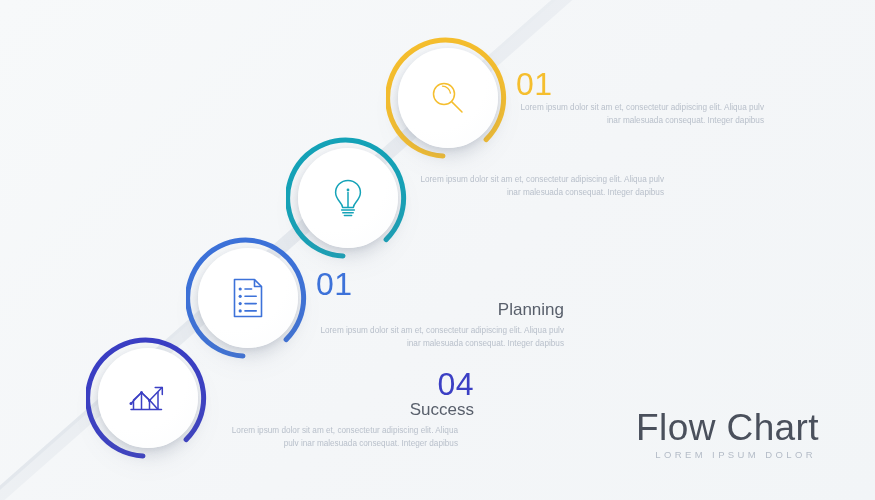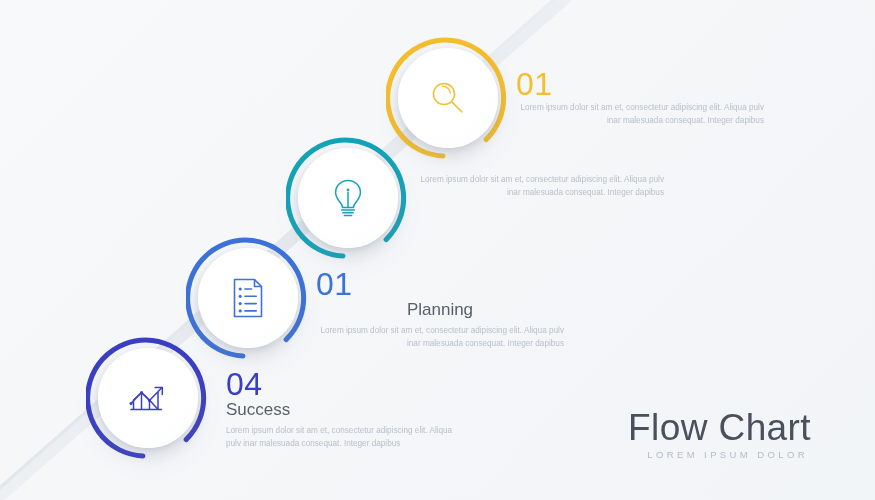--- a/index.html
+++ b/index.html
@@ -59,21 +59,21 @@
     justify-content: center;
   }
   .disc svg { display: block; }
 
   
   .step-text {
     position: absolute;
     width: 250px;
   }
   .step-text.align-right { text-align: right; }
-  .step-text.align-left  { text-align: left; }
+  .step-text.align-left  { text-align: right; }
 
   .step-num {
     font-size: 32px;
     line-height: 28px;
     font-weight: 400;
     letter-spacing: 0.5px;
   }
   .step-title {
     font-size: 17px;
     line-height: 22px;
@@ -85,21 +85,21 @@
     font-size: 8.2px;
     line-height: 13px;
     color: #b9c0cb;
     margin-top: 3px;
     font-weight: 400;
   }
 
   
   .footer {
     position: absolute;
-    right: 64px;
+    right: 56px;
     bottom: 40px;
     text-align: right;
   }
   .footer-title {
     font-size: 37px;
     line-height: 42px;
     font-weight: 400;
     color: #4a505c;
     letter-spacing: 0.4px;
   }
@@ -186,21 +186,21 @@
         <path d="M 17.0 20.3 L 28.2 20.3" stroke="#3d72d9" stroke-width="1.6" stroke-linecap="round"></path>
         <circle cx="12.2" cy="27.6" r="1.6" fill="#3d72d9"></circle>
         <path d="M 17.0 27.6 L 28.2 27.6" stroke="#3d72d9" stroke-width="1.6" stroke-linecap="round"></path>
         <circle cx="12.2" cy="34.9" r="1.6" fill="#3d72d9"></circle>
         <path d="M 17.0 34.9 L 28.2 34.9" stroke="#3d72d9" stroke-width="1.6" stroke-linecap="round"></path>
       </svg>
     </div>
   </div>
   <div class="step-text align-right" style="left:316px; top:270px; width:248px;">
     <div class="step-num" style="color:#3d72d9; text-align:left;">01</div>
-    <div class="step-title" style="text-align:center;">Planning</div>
+    <div class="step-title" style="text-align:right;">Planning</div>
     <div class="step-desc" style="text-align:right;">Lorem ipsum dolor sit am et, consectetur adipiscing elit. Aliqua pulv inar malesuada consequat. Integer dapibus</div>
   </div>
 
   <div class="node" style="left:86px; top:336px;">
     <svg class="arc-svg" viewBox="0 0 124 124">
       <path d="M 100.1 103.6 A 58 58 0 1 0 57.0 120.0" fill="none" stroke="#3b3fc4" stroke-width="5" stroke-linecap="round"></path>
     </svg>
     <div class="disc">
       <svg width="46" height="40" viewBox="0 0 46 40">
         <path d="M 8.5 31.5 L 8.5 22.0 L 16.5 14.5 L 24.5 22.0 L 24.5 31.5" fill="none" stroke="#3b3fc4" stroke-width="1.5" stroke-linejoin="round"></path>

